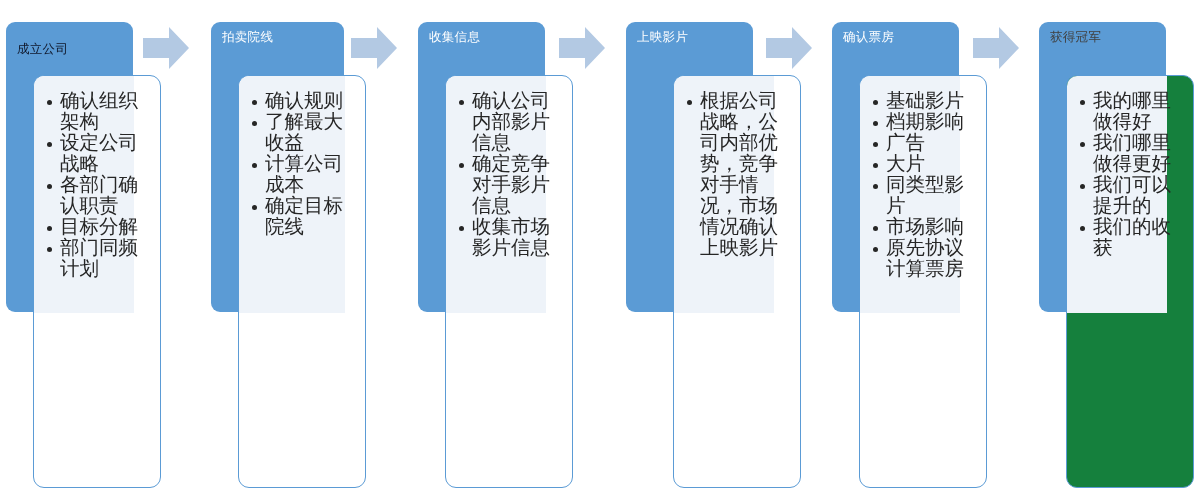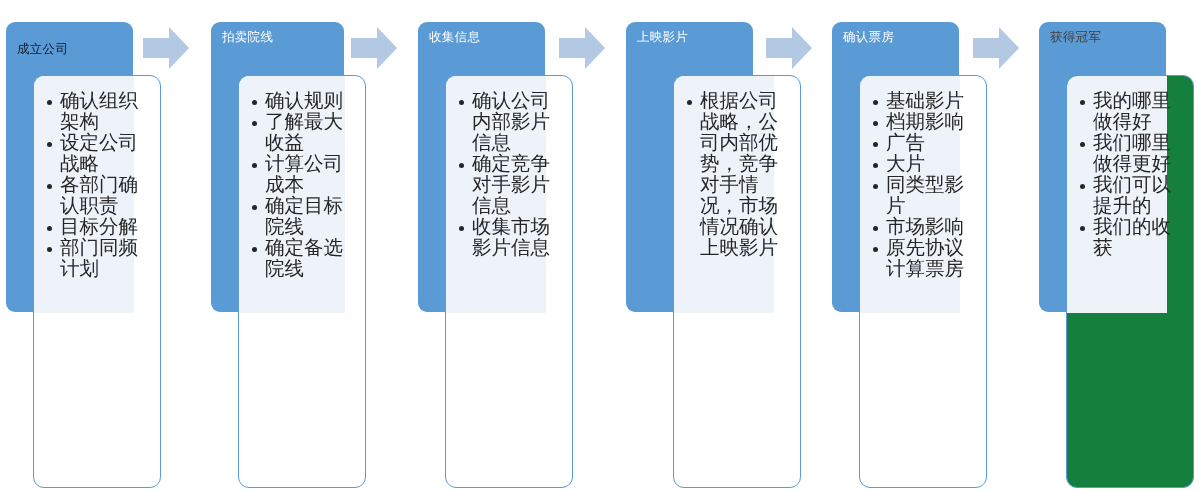--- a/index.html
+++ b/index.html
@@ -107,21 +107,20 @@
       <div class="hdr" style="left: 211px; top: 22px; width: 133px; height: 290px; background: rgb(91, 155, 213);">
         <div class="hdr-label" style="color: rgb(255, 255, 255);">拍卖院线</div>
       </div>
       <div class="card" style="left: 238px; top: 75px; width: 128px; height: 413px; border-color: rgb(91, 155, 213); background: rgb(255, 255, 255);">
         <div class="card-tint clip" style="width: 106px; height: 237px; background: rgb(238, 243, 249);"></div>
         <ul class="bullets">
           <li>确认规则</li>
           <li>了解最大收益</li>
           <li>计算公司成本</li>
           <li>确定目标院线</li>
-          <li>确定备选院线</li>
         </ul>
       </div>
     </div>
     <div class="stage" style="left: 0px;">
       <div class="hdr" style="left: 418px; top: 22px; width: 127px; height: 290px; background: rgb(91, 155, 213);">
         <div class="hdr-label" style="color: rgb(255, 255, 255);">收集信息</div>
       </div>
       <div class="card" style="left: 445px; top: 75px; width: 128px; height: 413px; border-color: rgb(91, 155, 213); background: rgb(255, 255, 255);">
         <div class="card-tint clip" style="width: 100px; height: 237px; background: rgb(238, 243, 249);"></div>
         <ul class="bullets">

